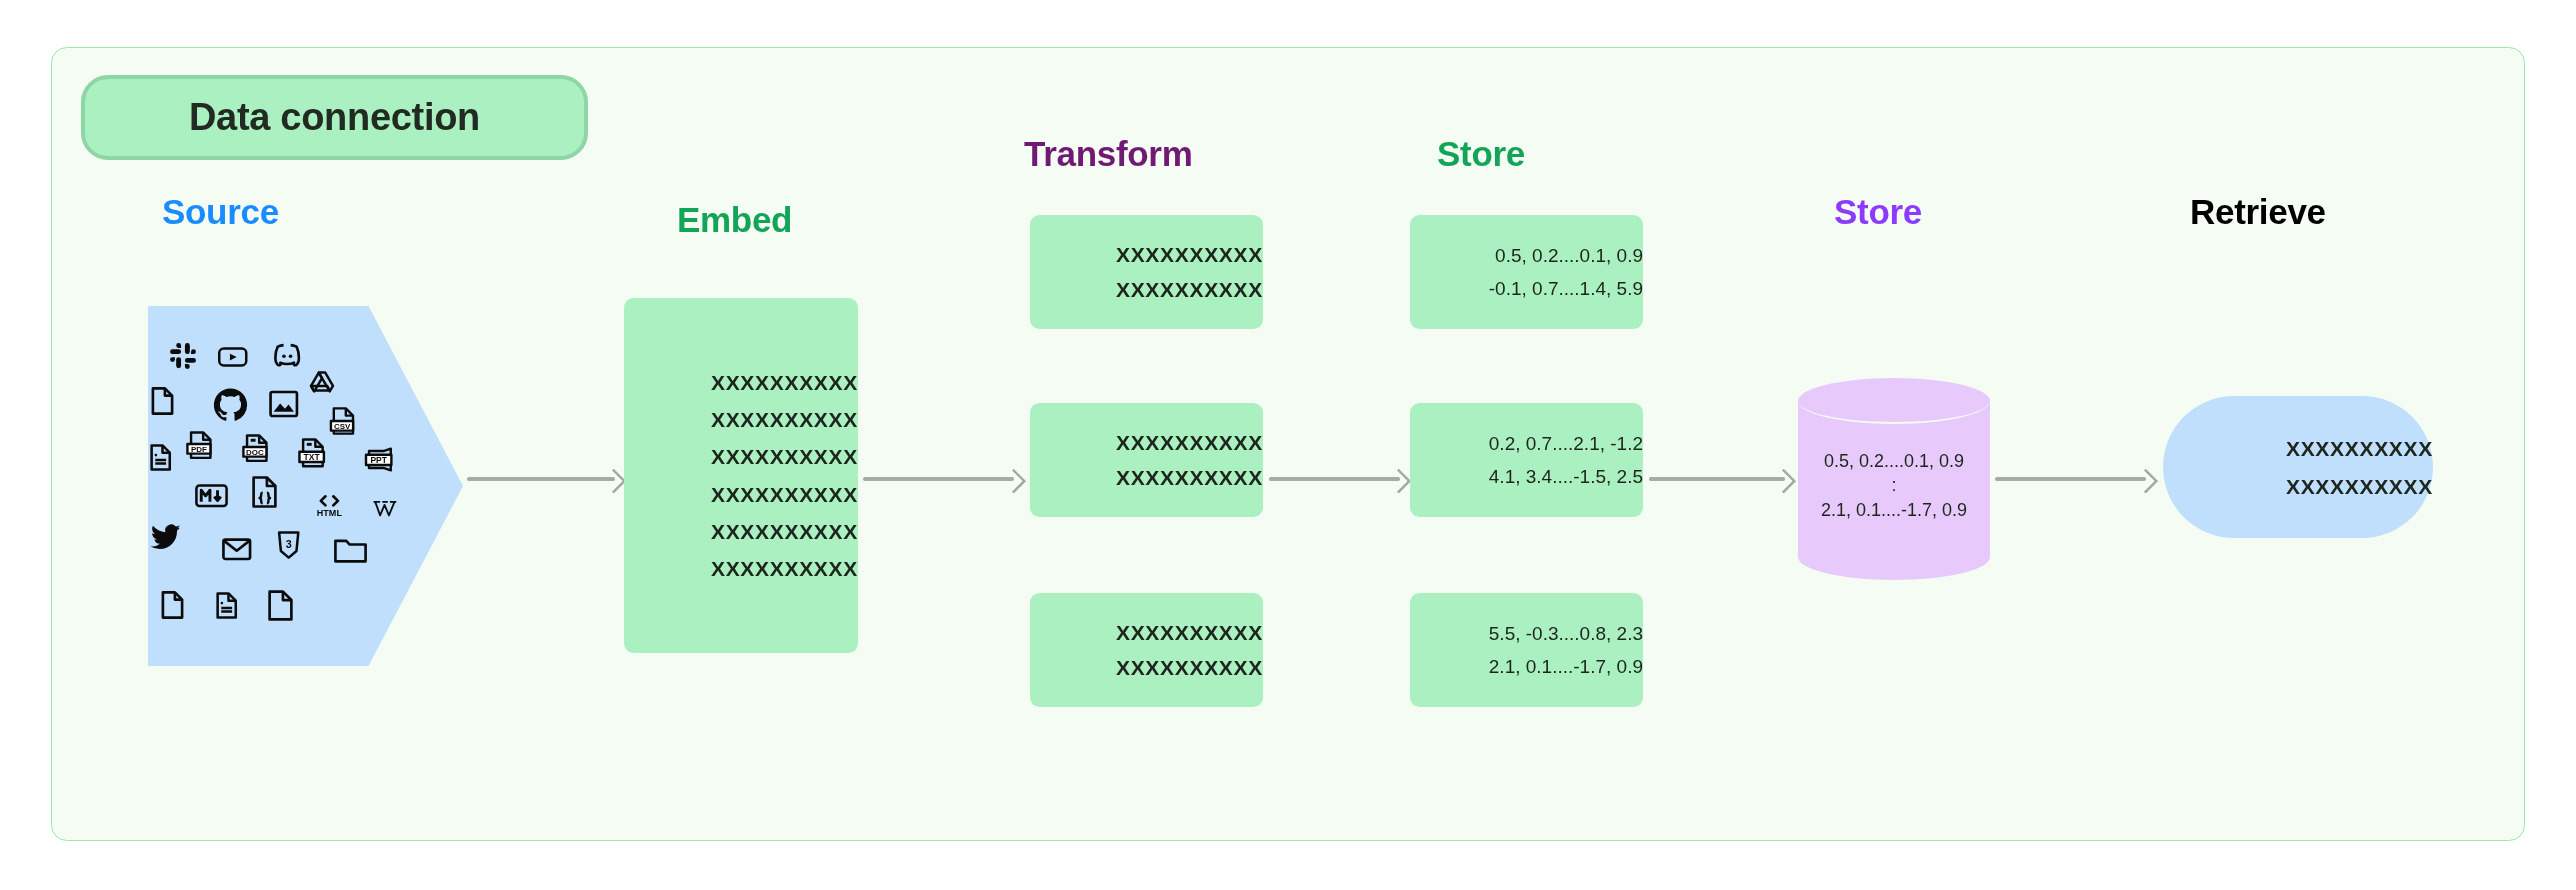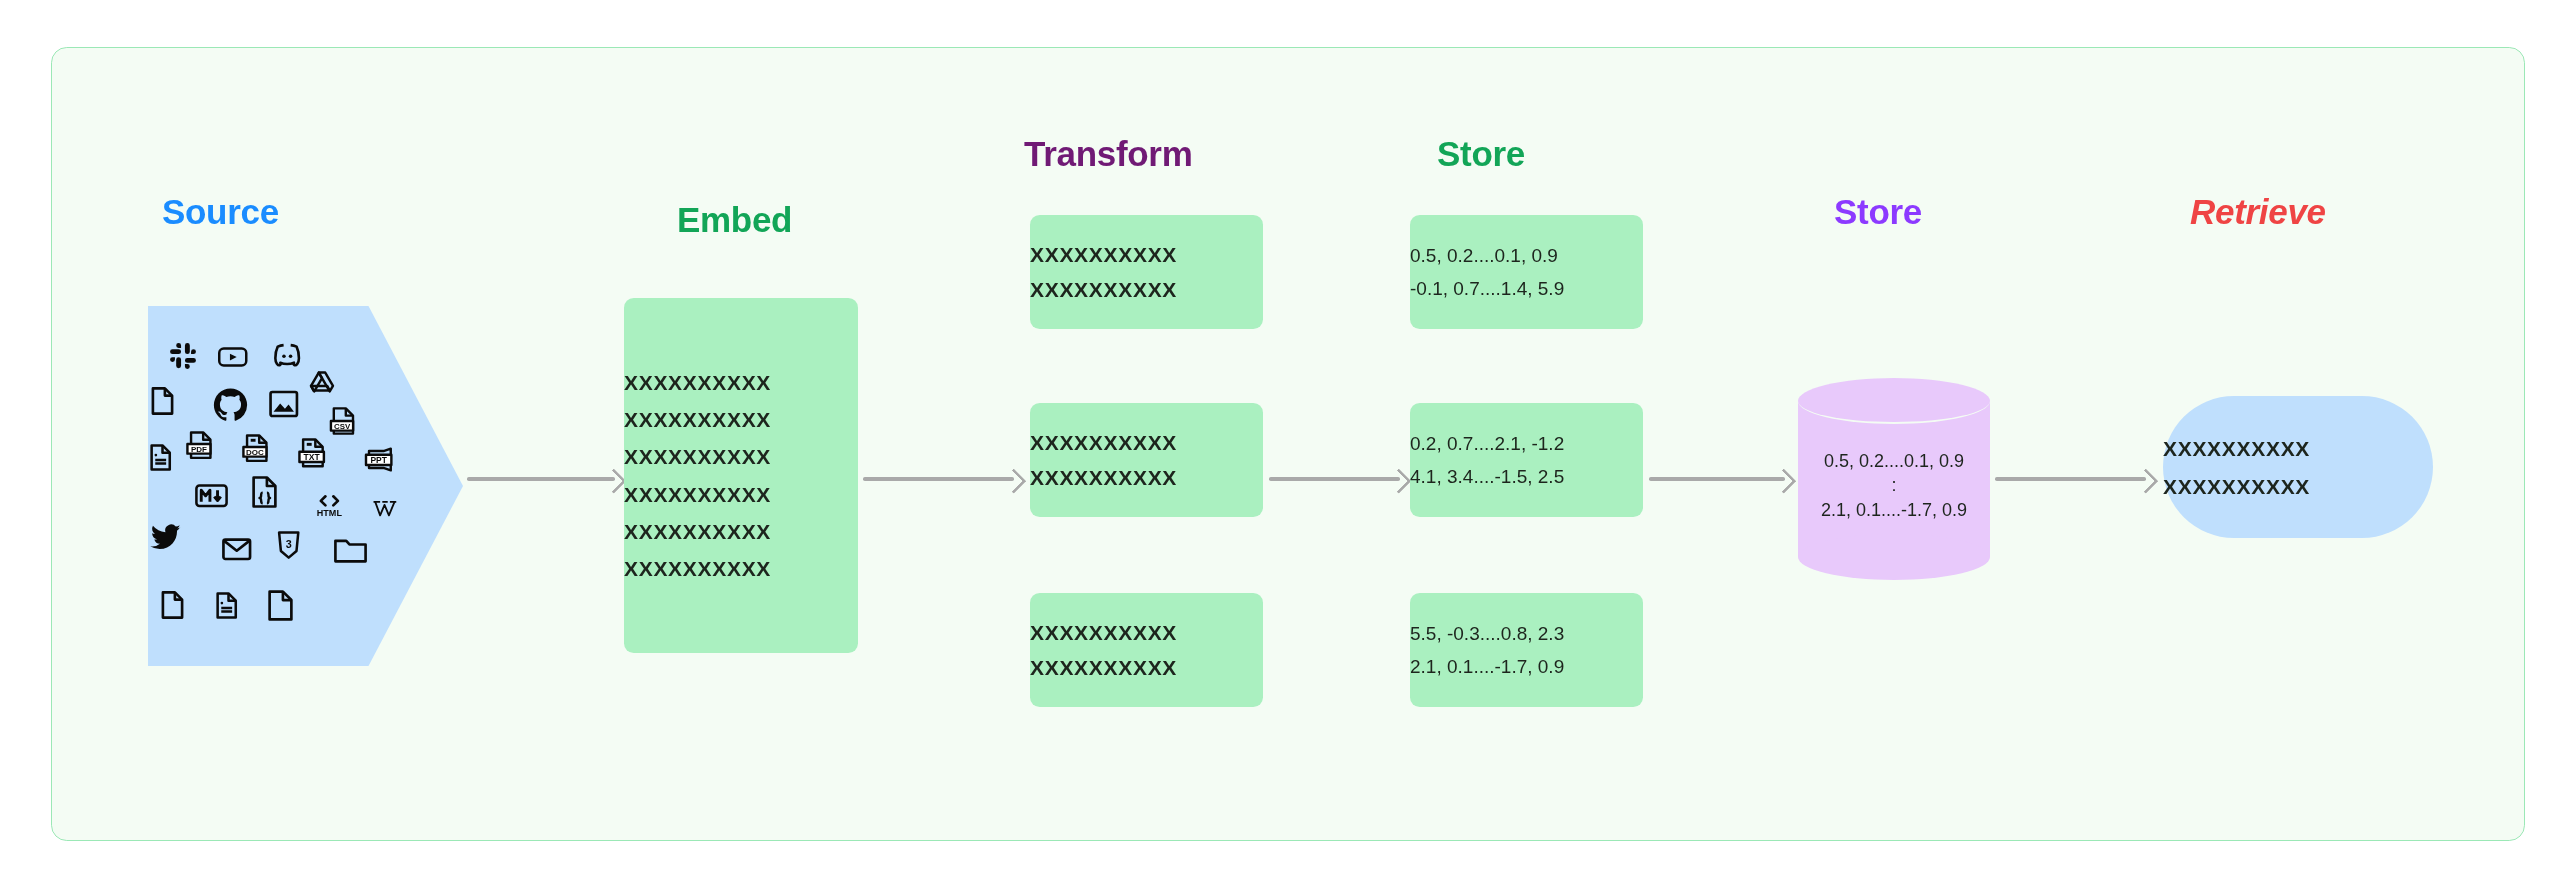--- a/index.html
+++ b/index.html
@@ -85,21 +85,21 @@
   }
   .ic svg { display: block; }
 
   
   .box {
     position: absolute;
     box-sizing: border-box;
     border-radius: 9.7px;
     display: flex;
     flex-direction: column;
-    align-items: flex-start;
+    align-items: flex-end;
     justify-content: center;
   }
   .box.green { background: #aaf0c0; }
   .box.blue  { background: #bfdffd; }
   .box .line {
     font-size: 21px;
     font-weight: bold;
     color: #1d251d;
     letter-spacing: 0.7px;
     white-space: nowrap;
@@ -182,27 +182,30 @@
     border-radius: 1.2px;
   }
 </style>
 </head>
 <body>
 
 <div id="stage">
 
   <div id="frame"></div>
 
+  <div id="badge">
+    <span class="label">Data connection</span>
+  </div>
 
   <div class="heading" style="left:162px; top:192px; color:#1a8cff;">Source</div>
   <div class="heading" style="left:677px; top:200px; color:#12a557;">Embed</div>
   <div class="heading" style="left:1024px; top:134px; color:#701a75;">Transform</div>
   <div class="heading" style="left:1437px; top:134px; color:#12a557;">Store</div>
   <div class="heading" style="left:1834px; top:192px; color:#8c3aff;">Store</div>
-  <div class="heading" style="left:2190px; top:192px; color:#ef4444;font-style:italic;">Retrieve</div>
+  <div class="heading" style="left:2190px; top:192px; color:#000000;">Retrieve</div>
 
   <div id="source-shape"></div>
   <div id="icon-grid">
 
     <span class="ic" style="left:15.7px; top:12px;">
       <svg width="28" height="28" viewBox="0 0 24 24" fill="currentColor">
         <path d="M5.1 15.1a2.1 2.1 0 1 1-2.1-2.1h2.1v2.1zm1.05 0a2.1 2.1 0 0 1 4.2 0v5.25a2.1 2.1 0 0 1-4.2 0V15.1z"></path>
         <path d="M8.25 5.1a2.1 2.1 0 1 1 2.1-2.1v2.1H8.25zm0 1.05a2.1 2.1 0 0 1 0 4.2H3a2.1 2.1 0 0 1 0-4.2h5.25z"></path>
         <path d="M18.9 8.25a2.1 2.1 0 1 1 2.1 2.1h-2.1v-2.1zm-1.05 0a2.1 2.1 0 0 1-4.2 0V3a2.1 2.1 0 0 1 4.2 0v5.25z"></path>
         <path d="M15.75 18.9a2.1 2.1 0 1 1-2.1 2.1v-2.1h2.1zm0-1.05a2.1 2.1 0 0 1 0-4.2H21a2.1 2.1 0 0 1 0 4.2h-5.25z"></path>

